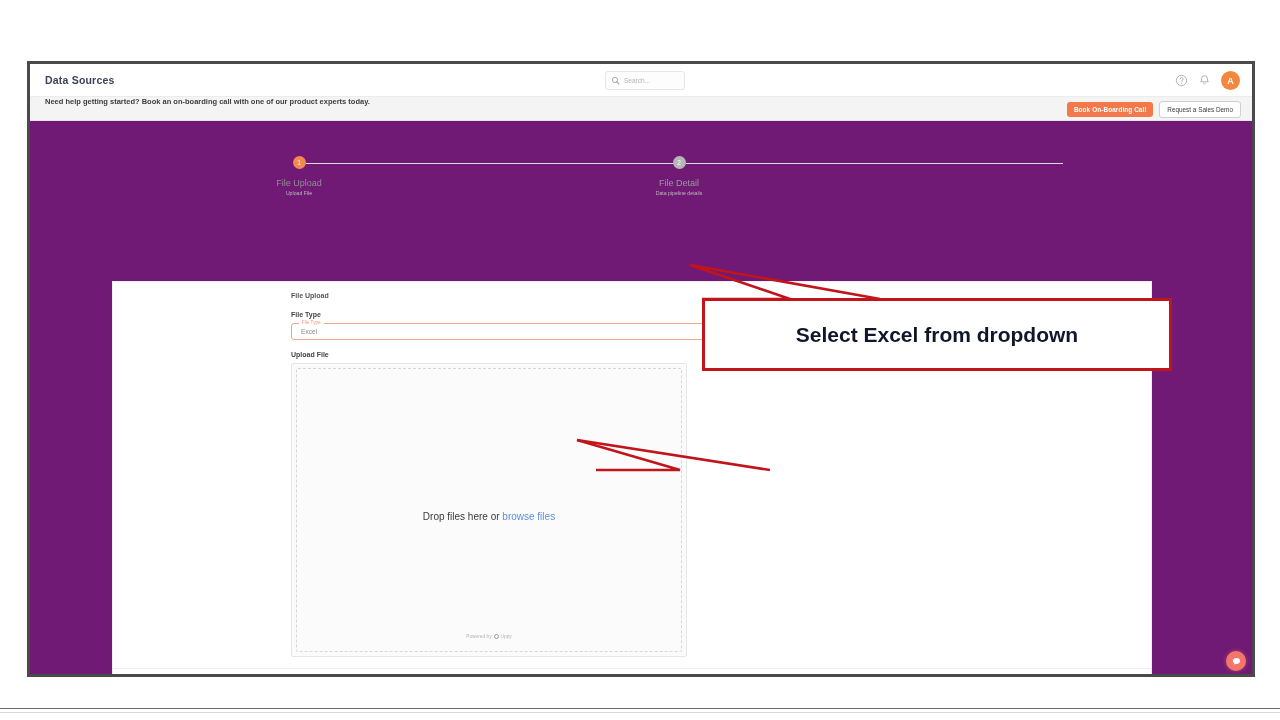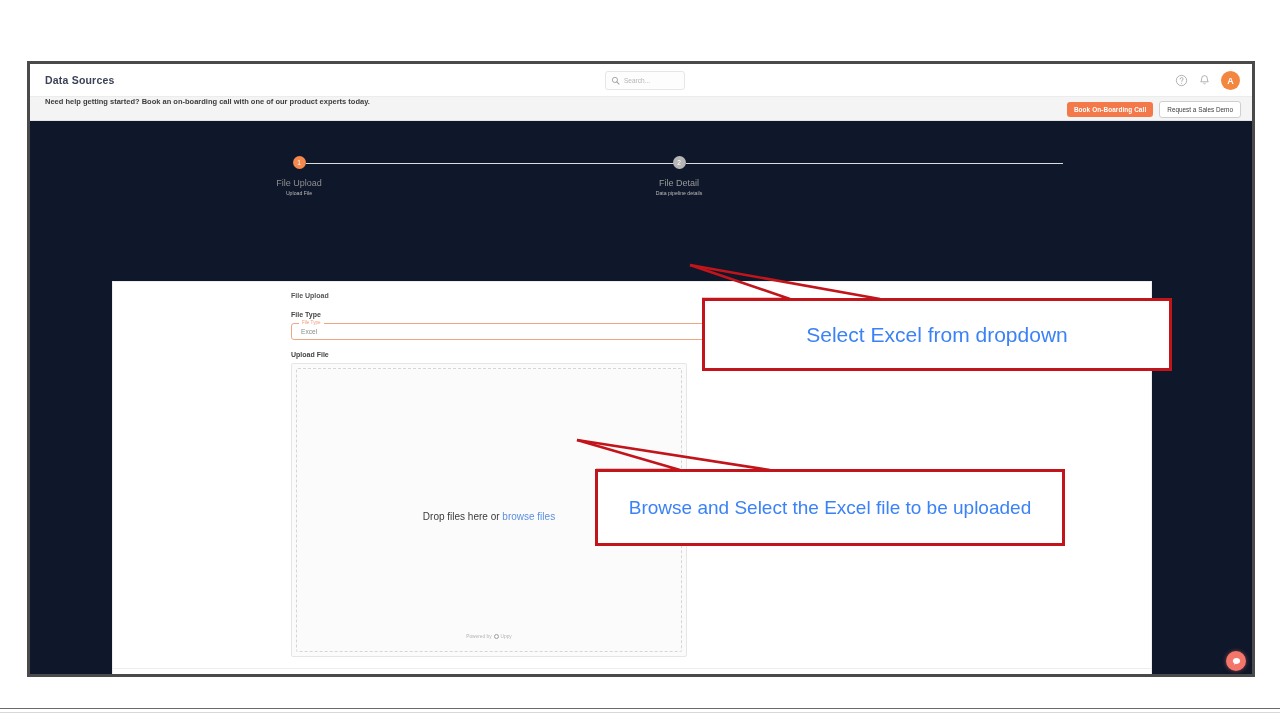--- a/index.html
+++ b/index.html
@@ -80,21 +80,21 @@
     padding: 4px 7px; border-radius: 3px; white-space: nowrap;
     border: none; letter-spacing: .1px;
   }
   .btn-demo {
     background: #fff; color: #3d3d3d; font-size: 6.4px;
     padding: 4px 7px; border-radius: 3px; white-space: nowrap;
     border: 1px solid #cfcfcf;
   }
 
   
-  .appbody { position: relative; height: 556px; background: #0f172a; }
+  .appbody { position: relative; height: 556px; background: #701a75; }
 
   
   .stepper {
     position: absolute; left: 40px; top: 30px; right: 40px; height: 60px;
   }
   .step-line {
     position: absolute; top: 12px; height: 1px; background: #dcdcdc;
   }
   .step {
     position: absolute; top: 0; width: 180px; margin-left: -90px;
@@ -178,21 +178,21 @@
     background: #f4756a;
     display: flex; align-items: center; justify-content: center;
     box-shadow: 0 0 4px rgba(244,117,106,.5);
   }
   .chat-fab svg { width: 11px; height: 11px; display: block; }
 
   
   .callout {
     position: absolute; background: #ffffff; border: 3px solid #c2141b;
     display: flex; align-items: center; justify-content: center;
-    text-align: center; color: #3b82f6; font-weight: normal;
+    text-align: center; color: #0f172a; font-weight: bold;
     z-index: 40; line-height: 1.22;
   }
   #callout1 { left: 702px; top: 298px; width: 470px; height: 73px; font-size: 21px; }
   #callout2 { left: 595px; top: 469px; width: 470px; height: 77px; font-size: 19px; }
   .leader { position: absolute; z-index: 35; pointer-events: none; }
 </style>
 </head>
 <body>
 
 <div id="slide">
@@ -304,17 +304,14 @@
     <polyline points="690,265 880,299" fill="none" stroke="#c2141b" stroke-width="2.6"></polyline>
 
     <polyline points="577,440 680,470 596,470" fill="none" stroke="#c2141b" stroke-width="2.6"></polyline>
     <polyline points="577,440 770,470" fill="none" stroke="#c2141b" stroke-width="2.6"></polyline>
   </svg>
 
   <div class="callout" id="callout1">
     <span>Select Excel  from dropdown</span>
   </div>
 
-  <div class="callout" id="callout2">
-    <span>Browse and Select the Excel  file to be uploaded</span>
-  </div>
 
 </div>
 
 </body></html>

